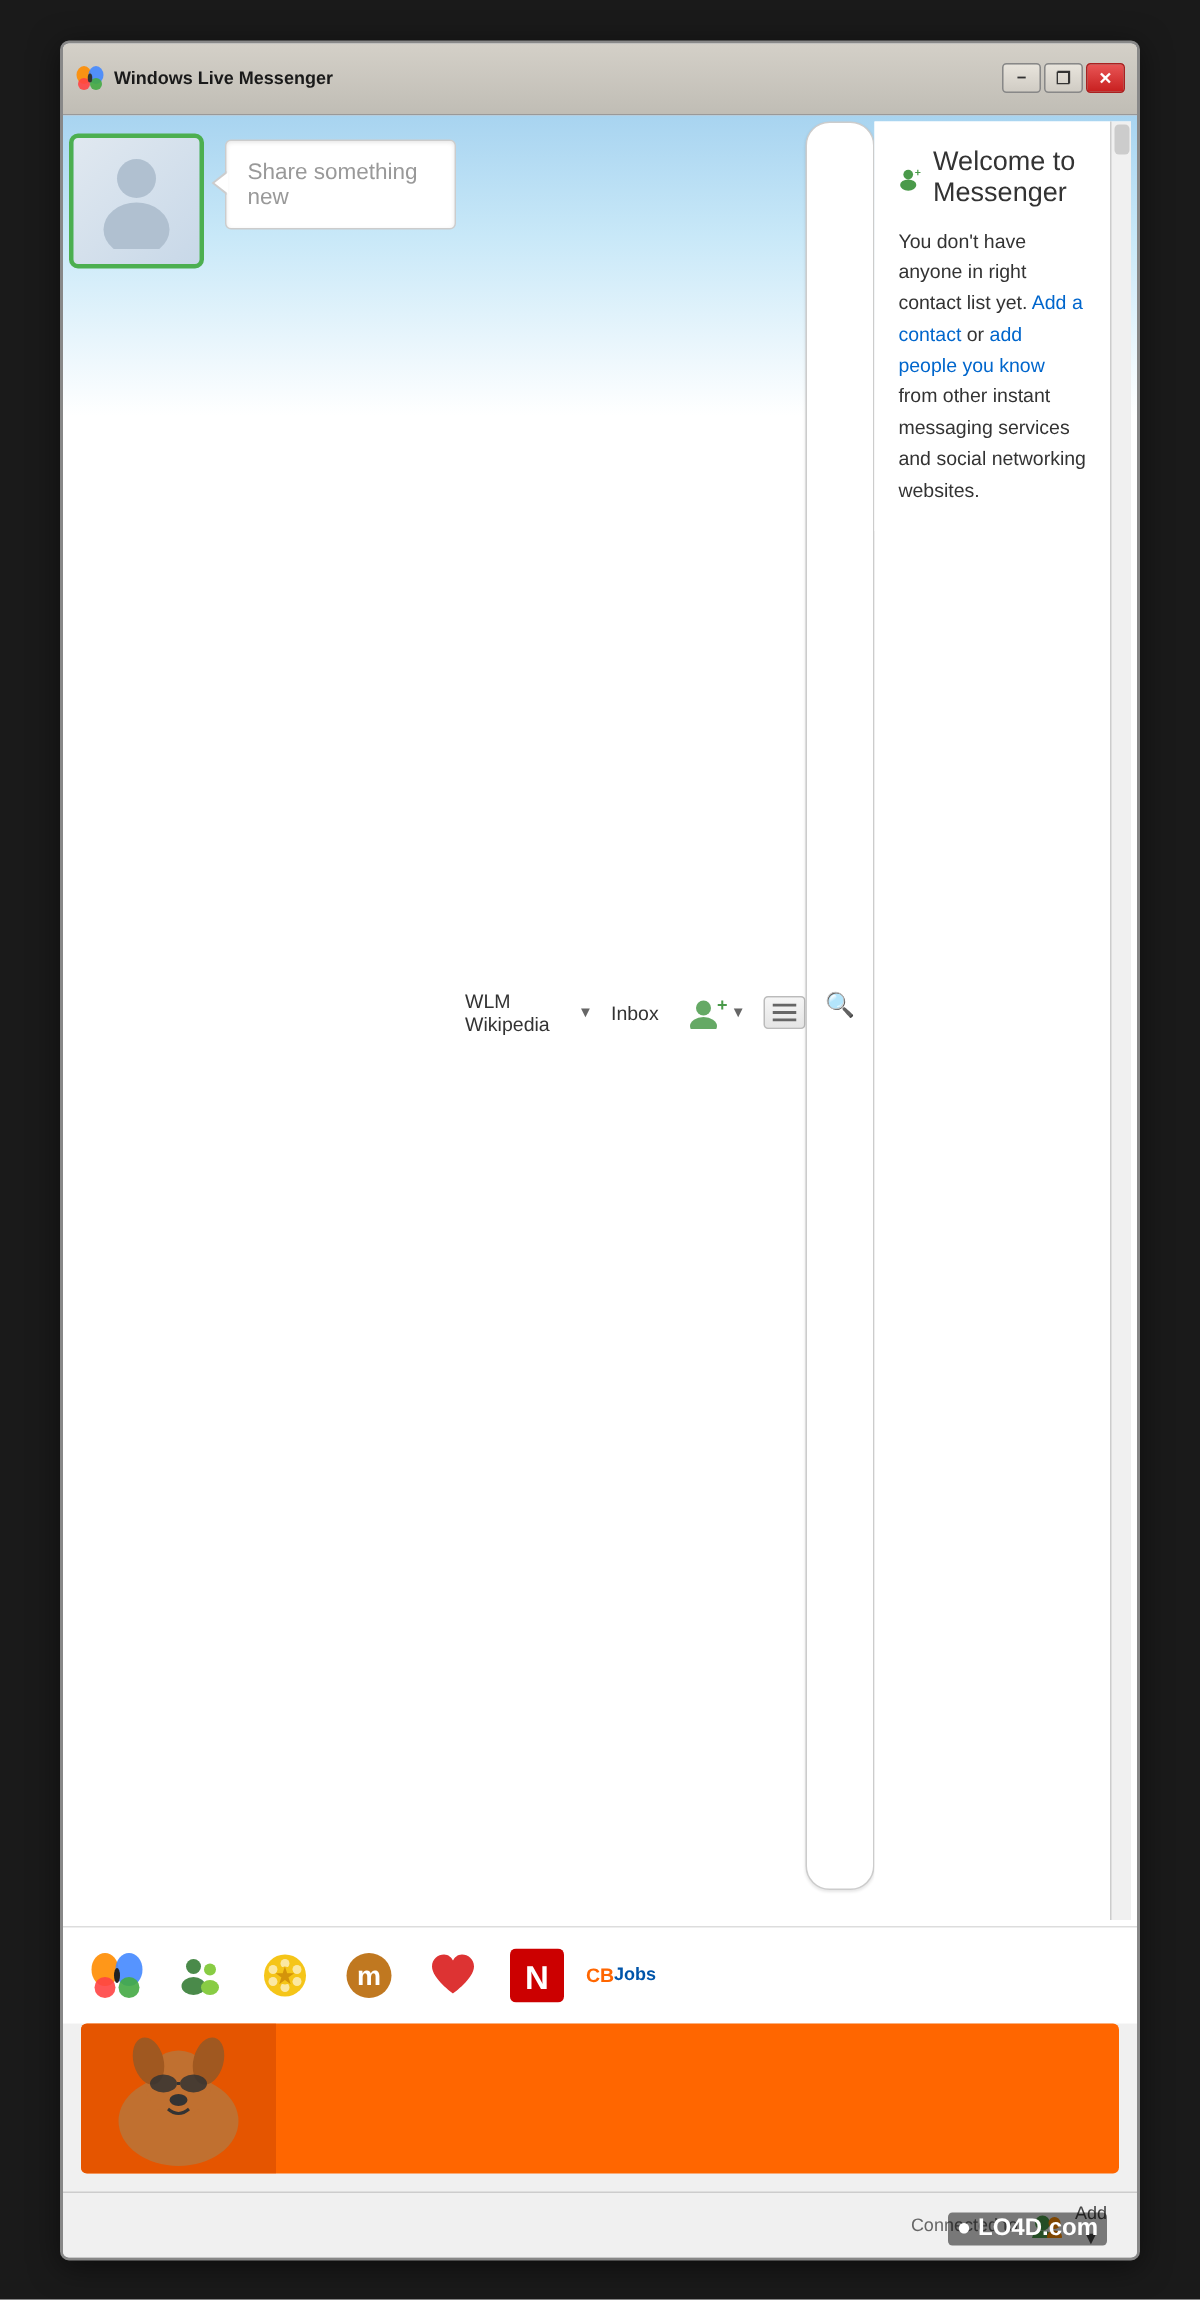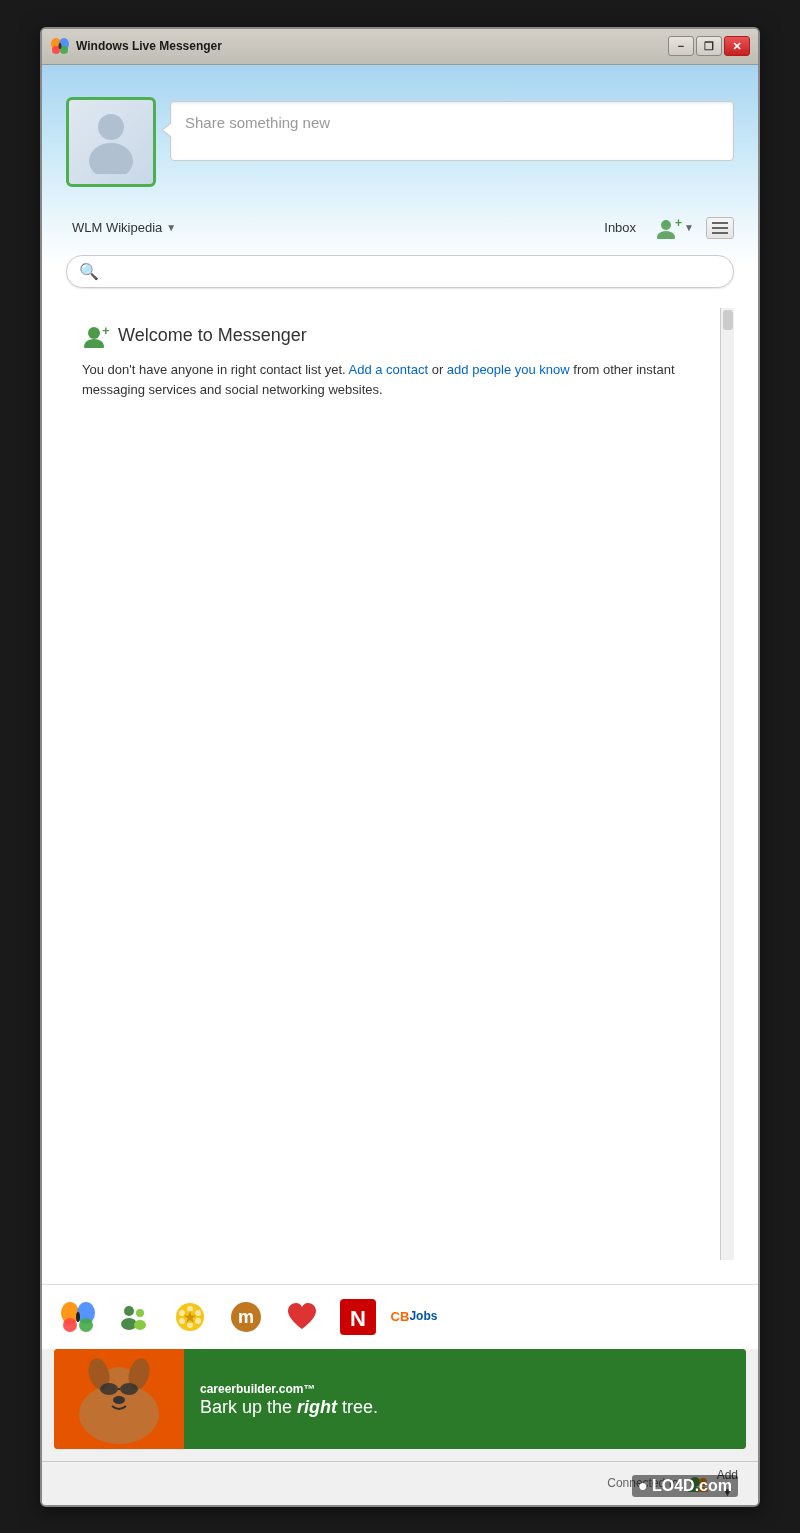--- a/index.html
+++ b/index.html
@@ -22,21 +22,21 @@
       box-shadow: 0 4px 20px rgba(0,0,0,0.5);
       display: flex;
       flex-direction: column;
       overflow: hidden;
       position: relative;
     }
 
     
     .title-bar {
       background: linear-gradient(to bottom, #d4d0c8, #c0bdb5);
-      height: 36px;
+      height: 48px;
       display: flex;
       align-items: center;
       padding: 0 8px;
       border-bottom: 1px solid #999;
       flex-shrink: 0;
     }
 
     .title-bar-icon {
       width: 20px;
       height: 20px;
@@ -78,22 +78,22 @@
       background: linear-gradient(to bottom, #e85555, #c82020);
       color: white;
       border-color: #aa2020;
     }
 
     
     .main-content {
       flex: 1;
       background: linear-gradient(to bottom, #a8d4f0 0%, #c8e8f8 80px, #ffffff 200px);
       display: flex;
-      flex-direction: column;
-      padding: 24px;
+      flex-direction: row;
+      padding: 4px;
     }
 
     
     .profile-section {
       display: flex;
       align-items: flex-start;
       margin-bottom: 16px;
       padding: 8px 0;
     }
 
@@ -590,28 +590,20 @@
         <ellipse cx="45" cy="35" rx="9" ry="6" fill="#333" opacity="0.85"></ellipse>
         <ellipse cx="65" cy="35" rx="9" ry="6" fill="#333" opacity="0.85"></ellipse>
 
         <line x1="54" y1="35" x2="56" y2="35" stroke="#333" stroke-width="2"></line>
 
         <ellipse cx="55" cy="46" rx="6" ry="4" fill="#333"></ellipse>
 
         <path d="M48 52 Q55 58 62 52" stroke="#333" stroke-width="2" fill="none"></path>
       </svg>
     </div>
-    <div class="ad-text-section">
-      <div class="ad-brand">
-        <span>careerbuilder</span><span>.com™</span>
-      </div>
-      <div class="ad-tagline">
-        <span>Bark up the</span><em> right</em><span> tree.</span>
-      </div>
-    </div>
   </div>
 
   <div class="status-bar">
     <span class="status-text">Connected to</span>
 
     <svg width="22" height="18" viewBox="0 0 22 18">
       <circle cx="8" cy="8" r="5" fill="#4a9a4a"></circle>
       <ellipse cx="8" cy="18" rx="7" ry="5" fill="#4a9a4a"></ellipse>
       <circle cx="16" cy="8" r="4" fill="#ff8c00"></circle>
       <ellipse cx="16" cy="17" rx="5" ry="4" fill="#ff8c00"></ellipse>

